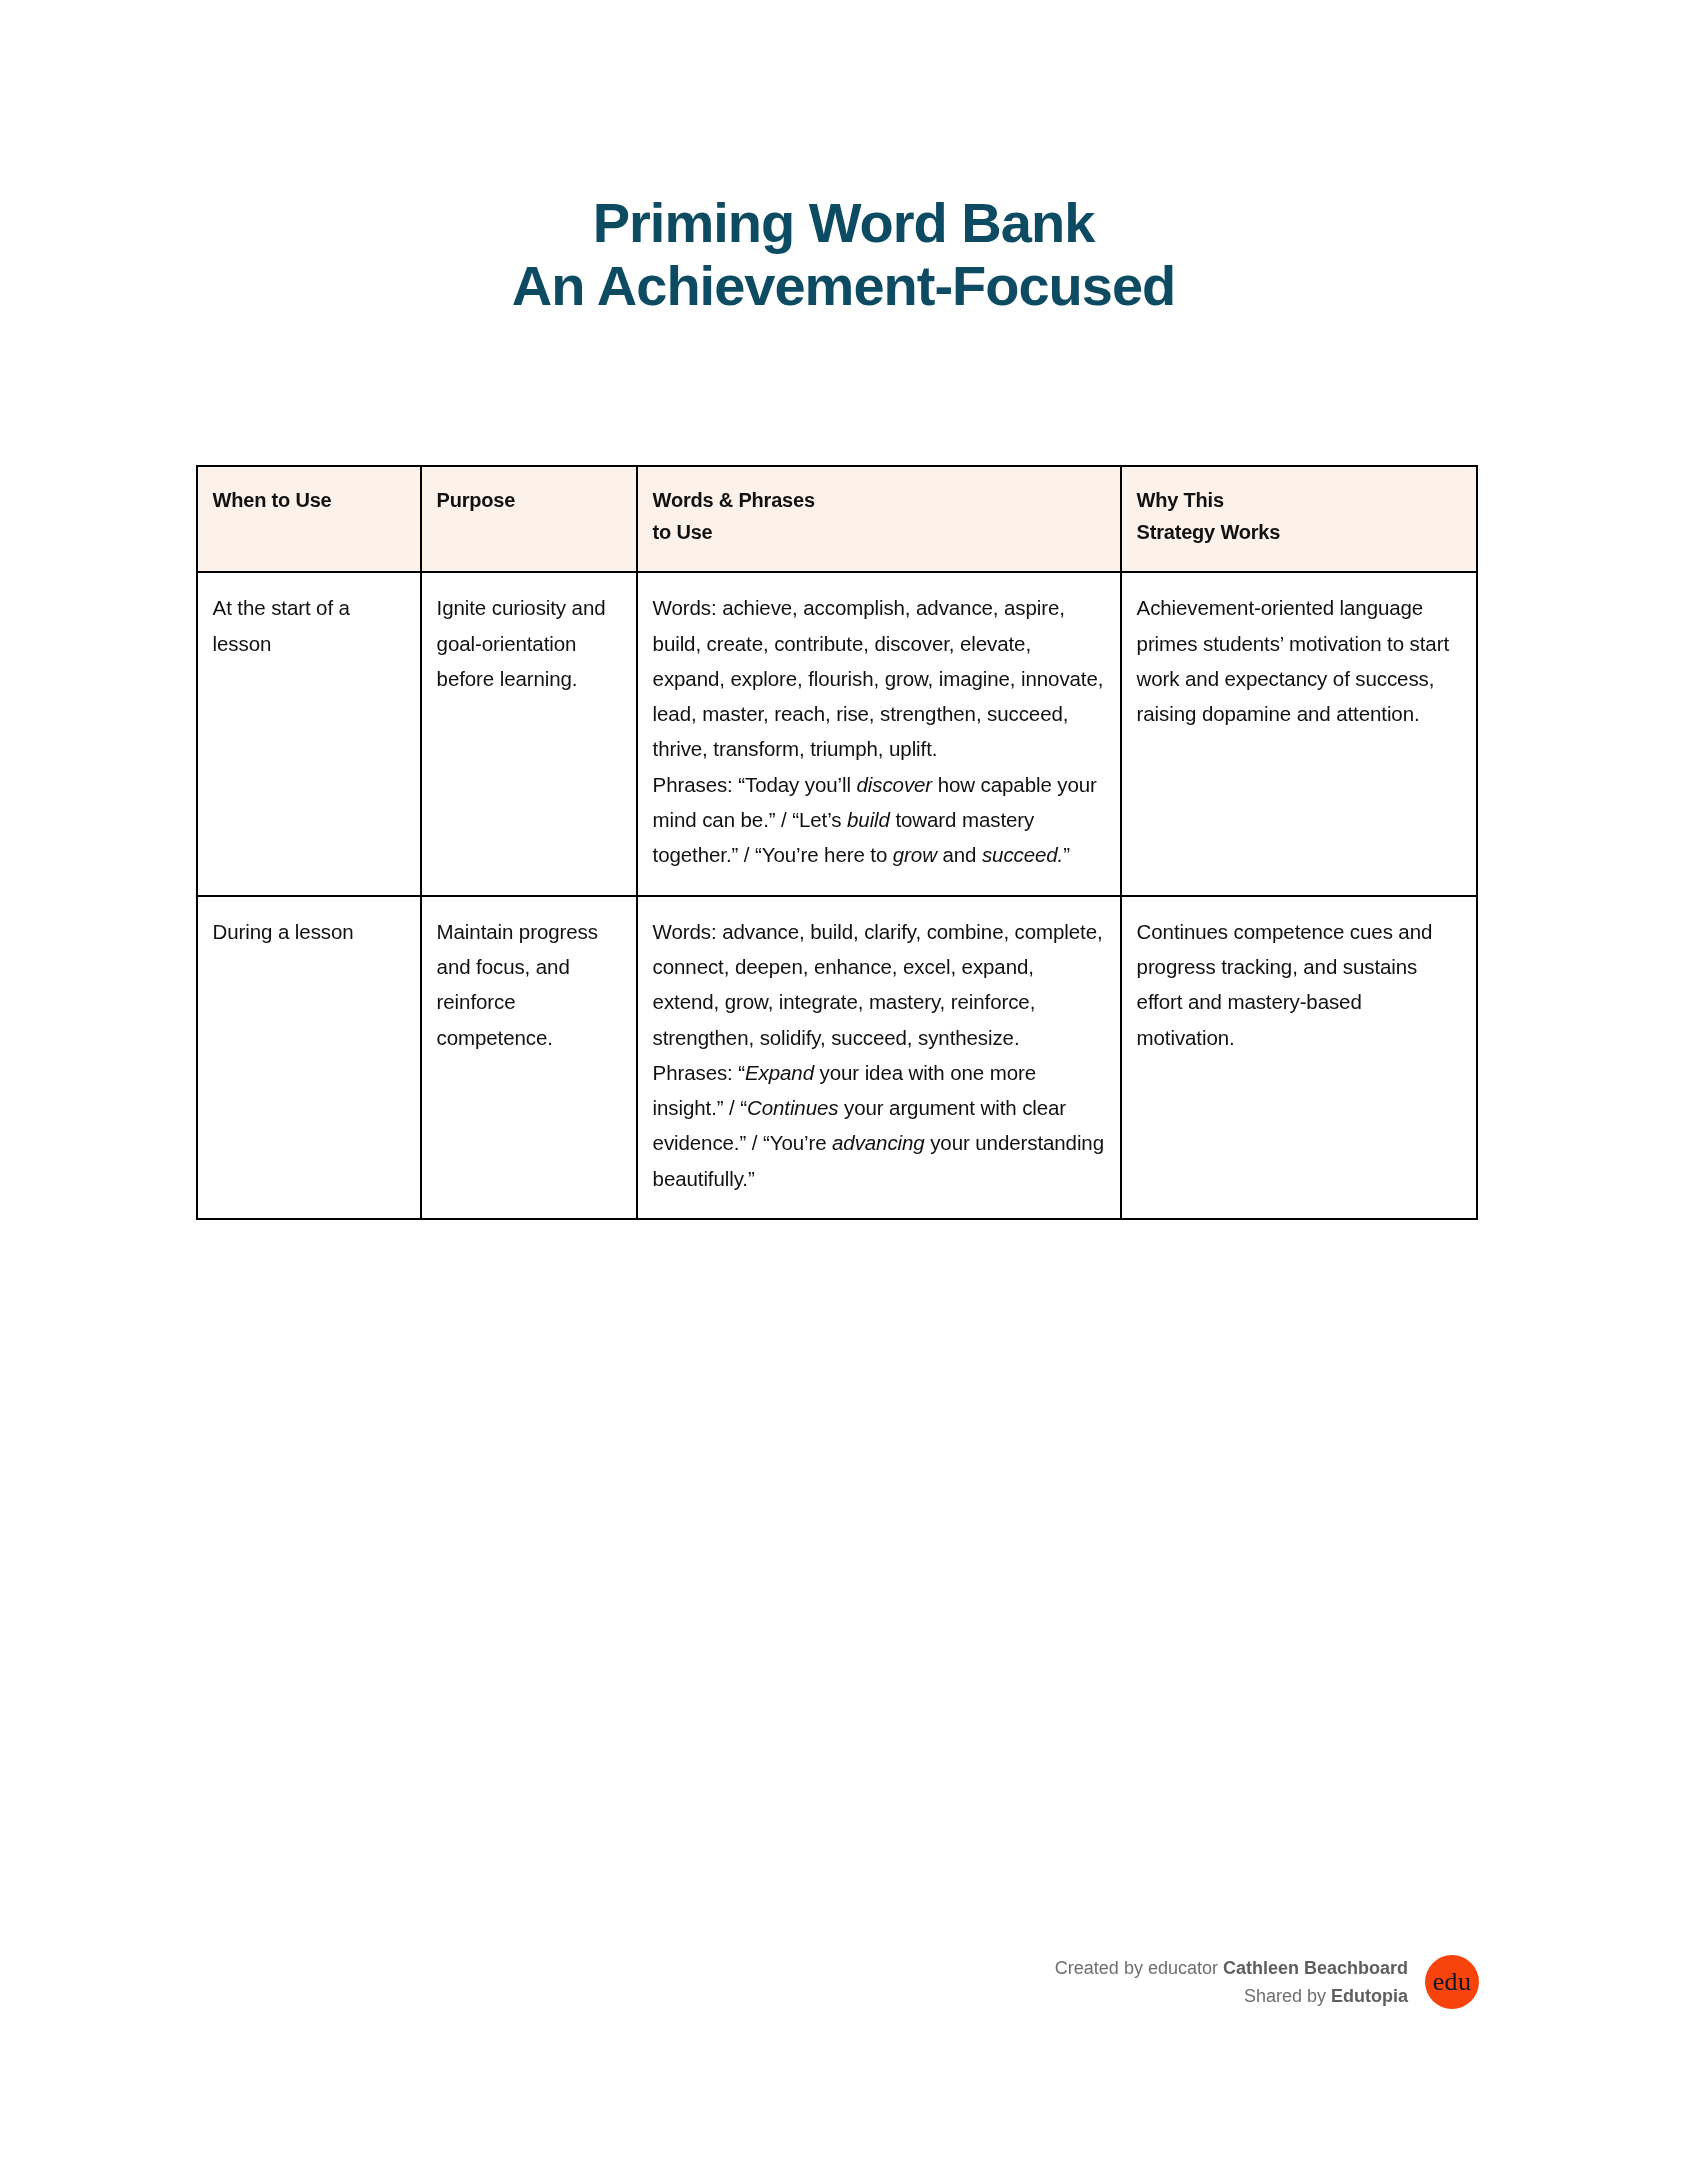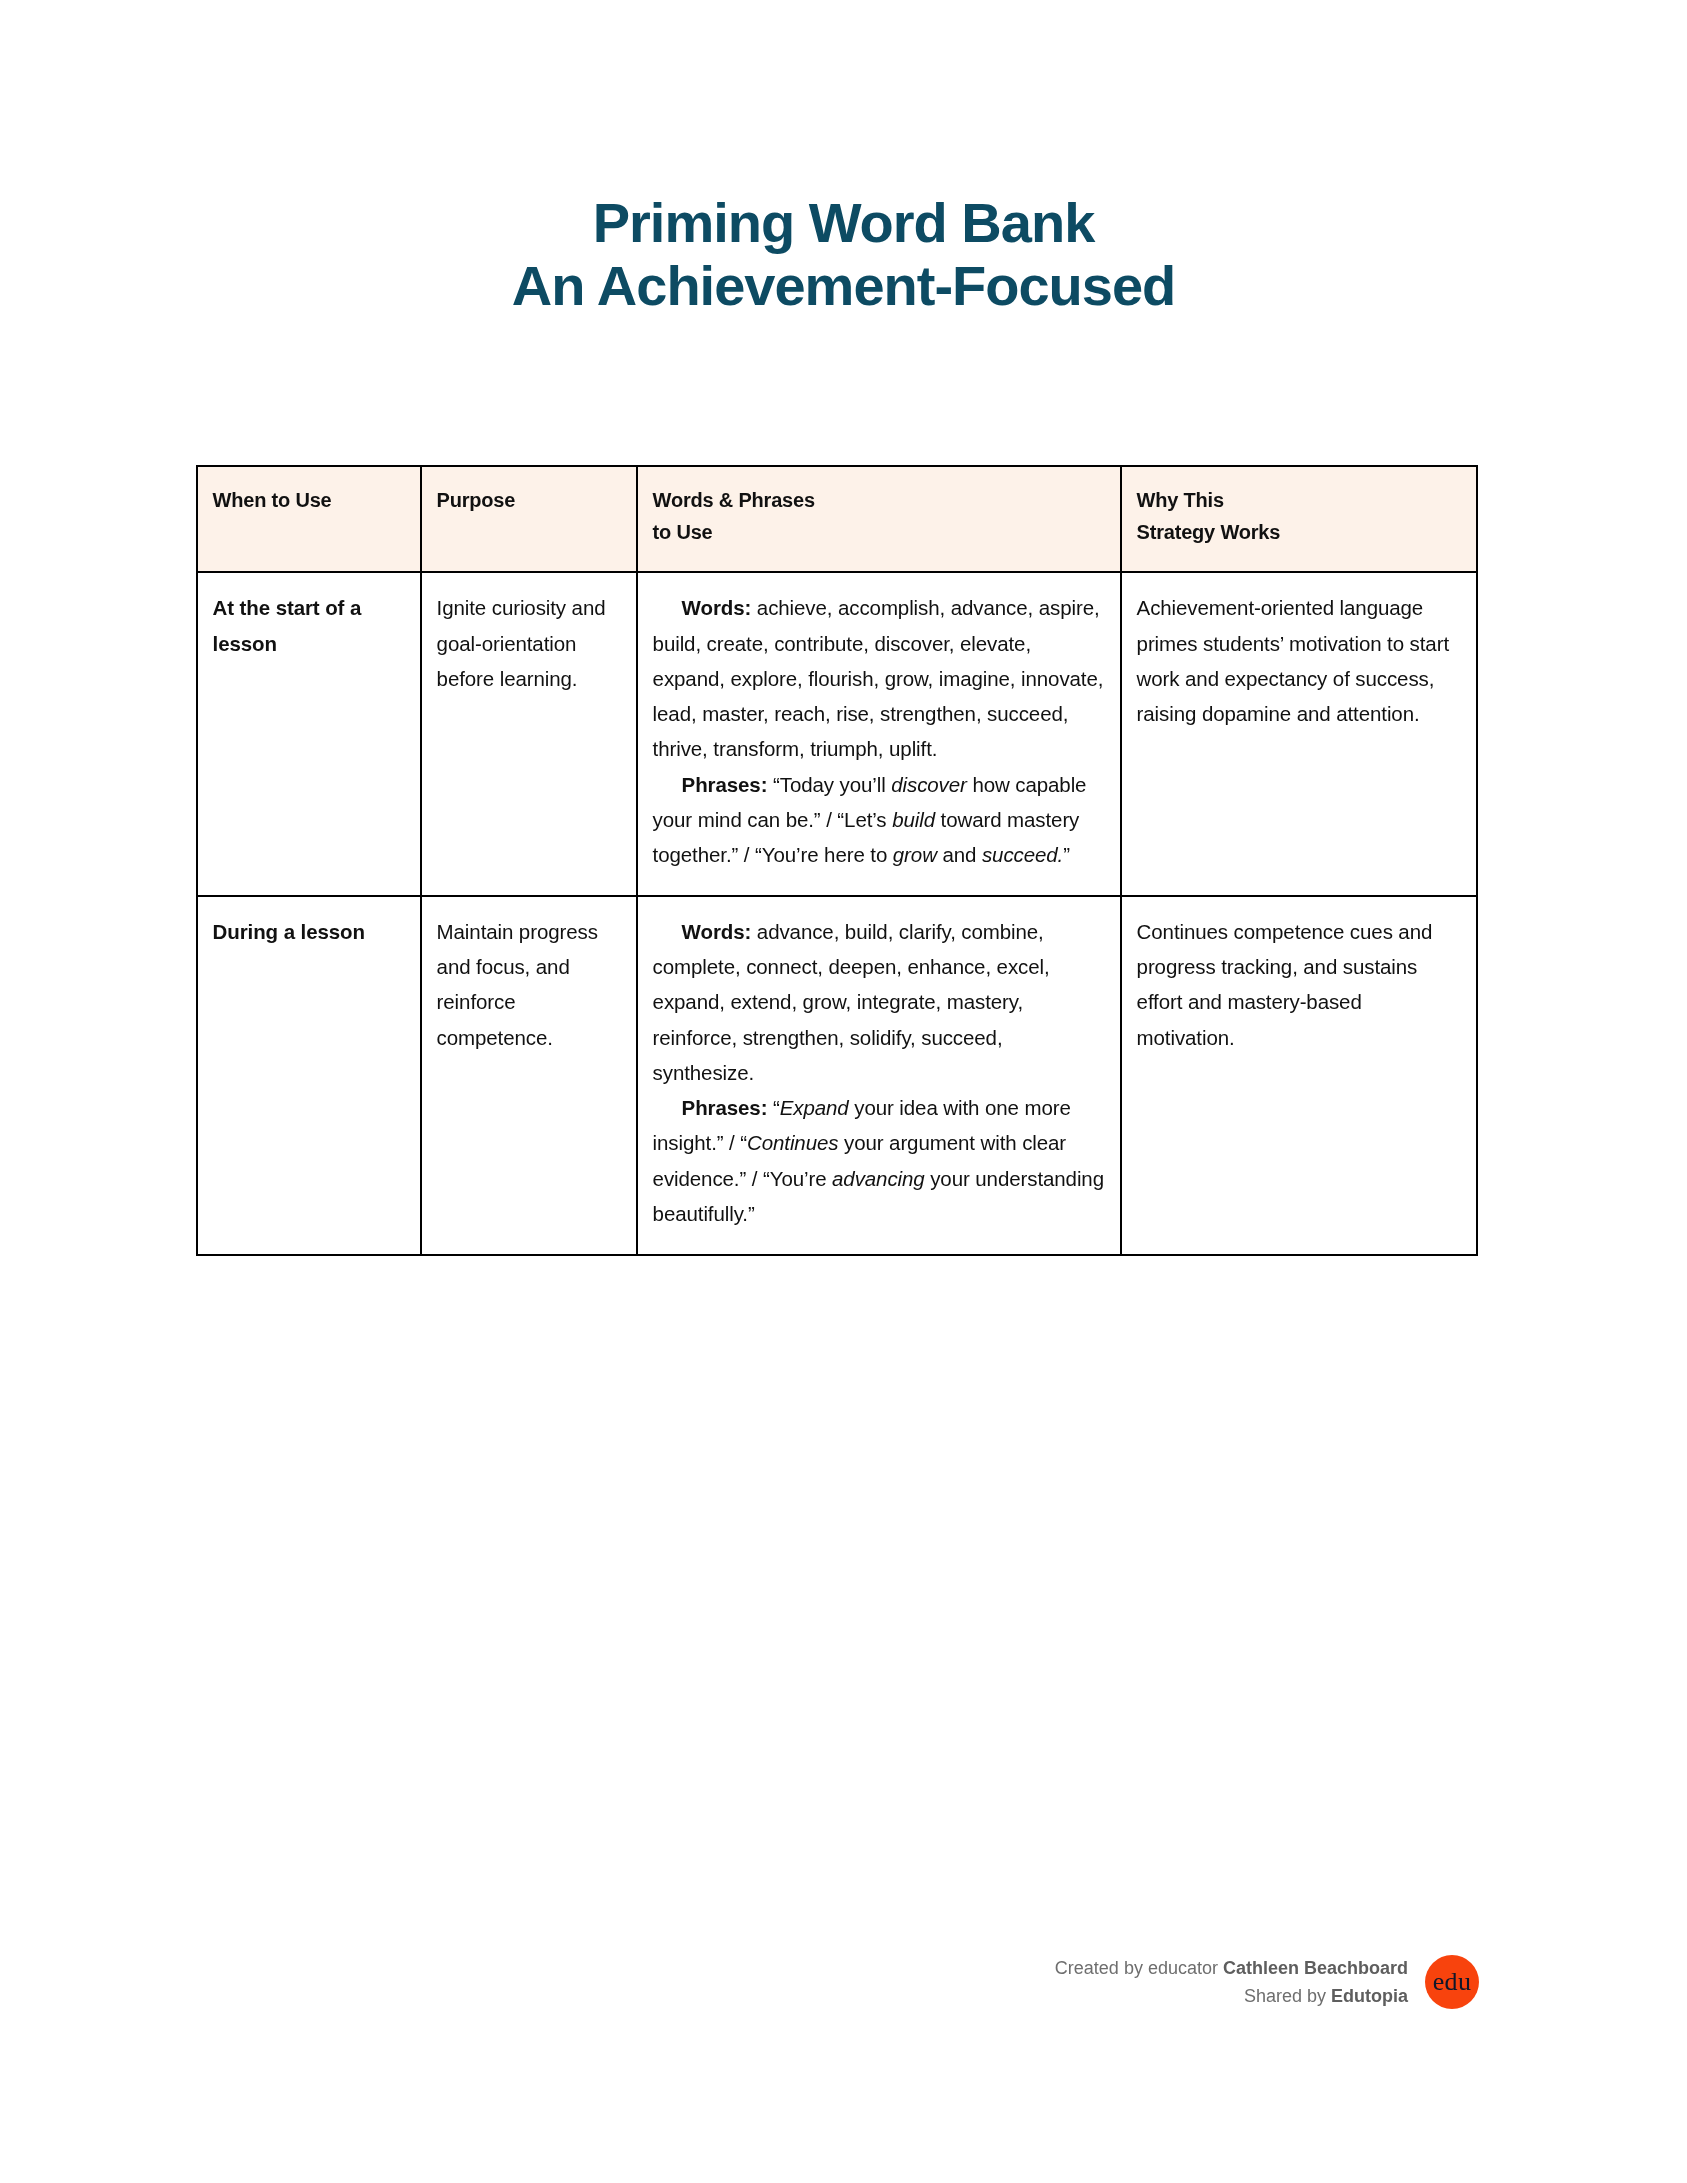--- a/index.html
+++ b/index.html
@@ -80,29 +80,28 @@
   thead th .hdr-l2 { display: block; }
 
   tbody td {
     background: #ffffff;
     font-size: 20.5px;
     line-height: 1.72;
     color: #111111;
     letter-spacing: -0.1px;
   }
   tbody td.when {
-    font-weight: 700;
+    font-weight: 400;
     margin-top: 12px;
   }
   tbody td p {
     margin: 0;
   }
   tbody td .lead {
-    font-weight: 700;
-    margin-left: 29px;
+    font-weight: 400;
   }
   tbody td em {
     font-style: italic;
   }
   .cell-when { word-break: normal; }
   .cell-purpose { overflow-wrap: anywhere; word-break: break-word; }
 
   
   .footer {
     position: absolute;

